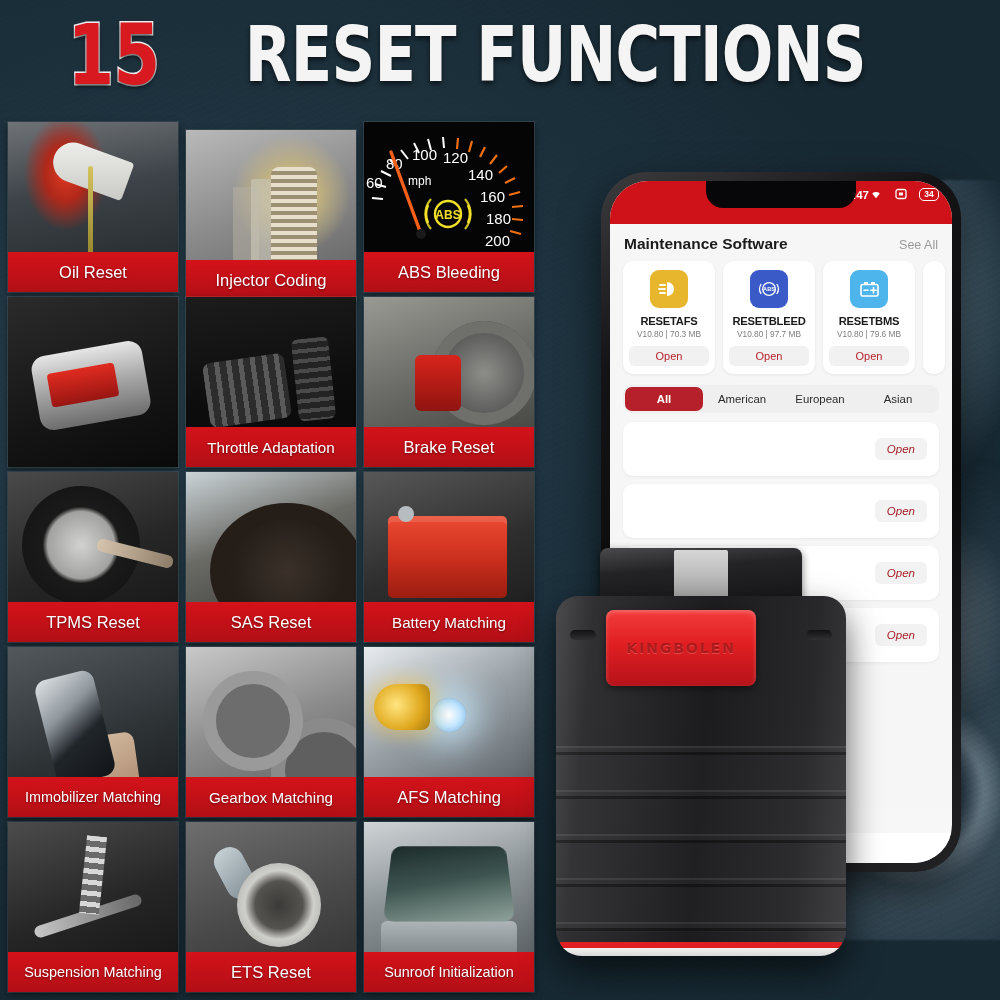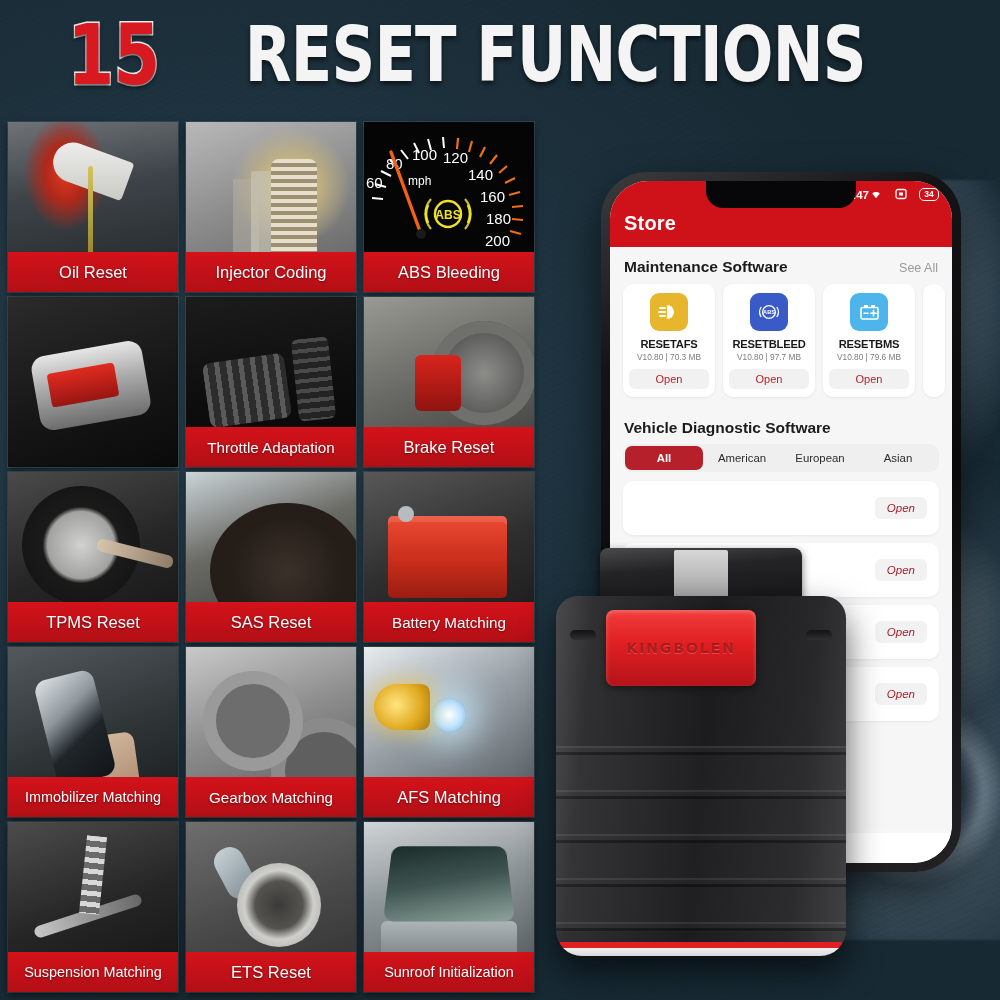--- a/index.html
+++ b/index.html
@@ -329,21 +329,21 @@
   <span class="word">RESET FUNCTIONS</span>
 </div>
 
 <div id="grid">
 
   <div class="tile" style="left:0px;top:0px">
     <div class="photo p-oil"></div>
     <div class="cap">Oil Reset</div>
   </div>
 
-  <div class="tile" style="left:178px;top:0px">
+  <div class="tile" style="left:178px;top:8px">
     <div class="photo p-inj"></div>
     <div class="cap">Injector Coding</div>
   </div>
 
   <div class="tile" style="left:356px;top:0px">
     <div class="photo p-abs">
       <svg class="dial" viewBox="0 0 170 170">
         <defs>
           <path id="arcp" d="M 4,92 A 92,92 0 0 1 160,30" fill="none"></path>
         </defs>
@@ -473,21 +473,20 @@
           <svg width="12" height="12" viewBox="0 0 12 12">
             <rect x="1" y="1.5" width="10" height="9" rx="2" fill="none" stroke="#fff" stroke-width="1.3"></rect>
             <rect x="4" y="4.5" width="4" height="3" fill="#fff"></rect>
           </svg>
         </span>
         <span class="batt">34</span>
       </span>
     </div>
 
     <div id="appbar">
-      <div id="store-title">Store</div>
     </div>
 
     <div id="content">
 
       <div class="sec-head">
         <span class="t">Maintenance Software</span>
         <span class="a">See All</span>
       </div>
 
       <div id="app-row">
@@ -534,23 +533,20 @@
             </svg>
           </div>
           <div class="app-name">RESETBMS</div>
           <div class="app-meta">V10.80 | 79.6 MB</div>
           <div class="app-open">Open</div>
         </div>
 
         <div class="app-card partial"></div>
       </div>
 
-      <div class="sec-head" style="padding-bottom:7px">
-        <span class="t">Vehicle Diagnostic Software</span>
-      </div>
 
       <div id="tabs">
         <div class="tab active">All</div>
         <div class="tab">American</div>
         <div class="tab">European</div>
         <div class="tab">Asian</div>
       </div>
 
       <div class="vrow">
         <span class="open">Open</span>

